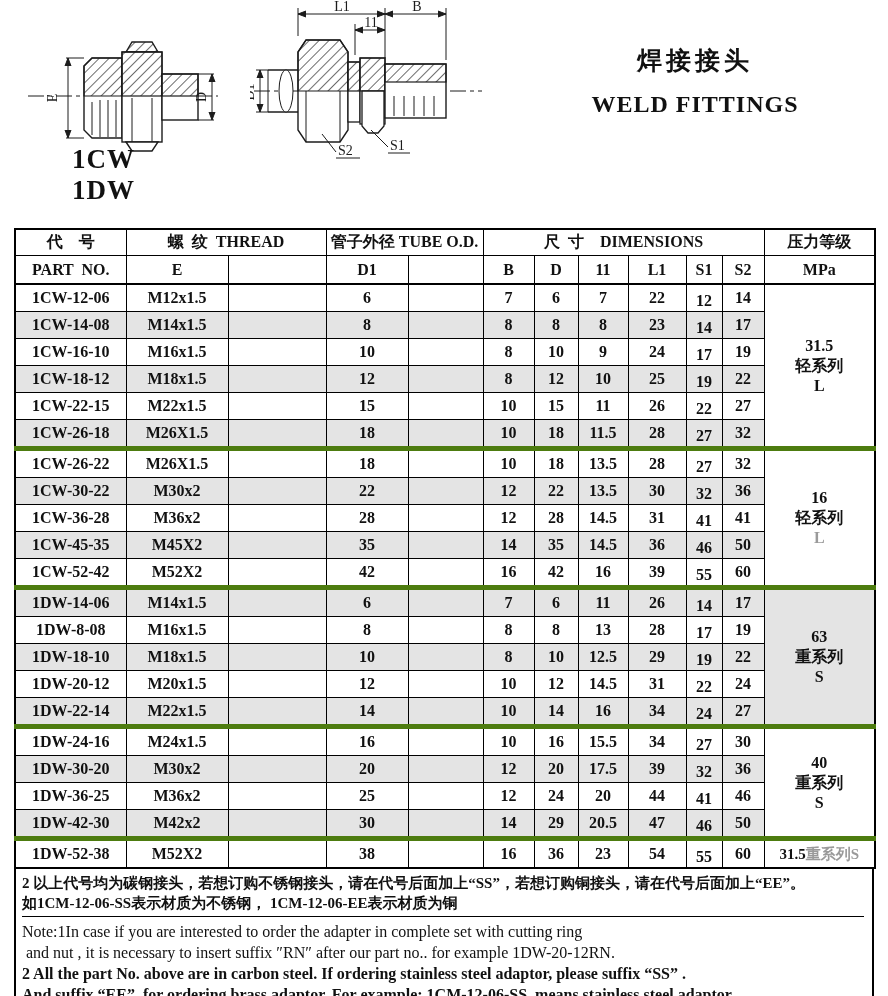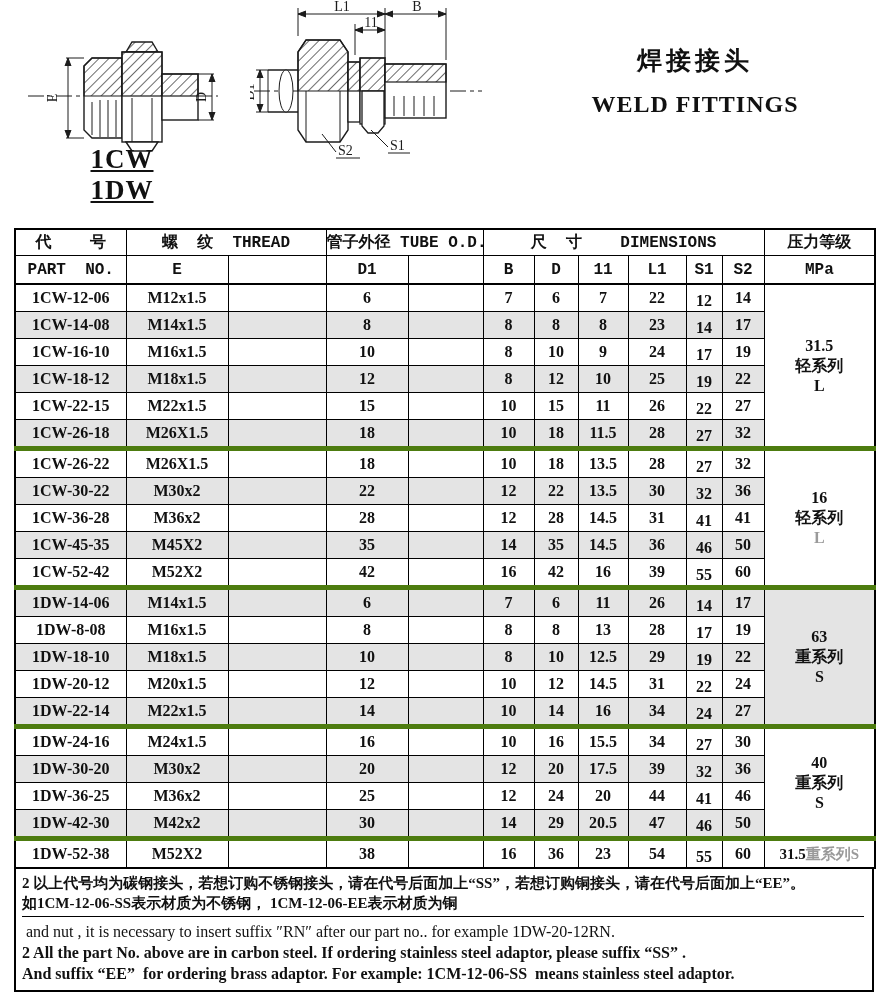--- a/index.html
+++ b/index.html
@@ -10,35 +10,35 @@
   }
   .page { position:relative; width:888px; height:996px; overflow:hidden; }
 
   
   .top-area { position:relative; height:228px; }
   .drawing { position:absolute; }
   #drawing-left  { left:22px;  top:16px; }
   #drawing-right { left:250px; top:0px; }
   svg line, svg polygon, svg rect, svg ellipse, svg path { stroke:#1c1c1c; }
   .dimtext { font-family:"Liberation Serif","DejaVu Serif",serif; font-size:14px; fill:#1c1c1c; }
-  .part-names { position:absolute; text-align:center; font-weight:bold;text-decoration:underline; }
+  .part-names { position:absolute; font-weight:bold; }
   #names-left  { left:72px;  top:144px; width:100px; font-size:27px; line-height:31px; letter-spacing:1px; }
   #names-right { left:303px; top:146px; width:180px; font-size:28px; line-height:33px; letter-spacing:1px; }
   .title-block { position:absolute; left:553px; top:44px; width:284px; text-align:center; }
   .title-zh { font-size:25px; font-weight:bold; letter-spacing:4px; }
   .title-en { font-size:24px; font-weight:bold; letter-spacing:1px; margin-top:14px; }
 
   
   .tbl-wrap { margin-left:14px; }
   table.fittings { border-collapse:collapse; table-layout:fixed; width:860px; border:2px solid #000; }
   .fittings th, .fittings td {
     border:1px solid #000; text-align:center; padding:0;
     font-weight:bold; font-size:16px; overflow:hidden;
   }
-  .fittings thead th { white-space:pre;font-family:Liberation Mono, monospace; }
+  .fittings thead th { white-space:pre; }
   .fittings thead tr.h1 th { height:25px; }
   .fittings thead tr.h2 th { height:27px; border-bottom:2px solid #000; }
   .fittings tbody td { height:25px; }
   .fittings tbody tr.alt td { background:#e4e4e4; }
   .fittings tbody tr.group-start td { border-top:5px solid #4d7c0f; }
   .fittings td.s1 { vertical-align:bottom; padding-bottom:1px; }
   .fittings td.pressure { background:#fff; line-height:20px; vertical-align:middle; }
   .fittings td.pressure.inline { font-size:15px; white-space:nowrap;margin-left:17px; }
   .muted { color:#9a9a9a; }
 
@@ -509,20 +509,21 @@
         </tbody>
     </table>
   </div>
 
   <div class="notes">
     <div class="notes-zh">
       <div class="note-line b">2 以上代号均为碳钢接头，若想订购不锈钢接头，请在代号后面加上“SS”，若想订购铜接头，请在代号后面加上“EE”。</div>
       <div class="note-line b">如1CM-12-06-SS表示材质为不锈钢， 1CM-12-06-EE表示材质为铜</div>
     </div>
     <div class="notes-en">
+      <div class="note-line">Note:1In case if you are interested to order the adapter in complete set with cutting ring</div>
       <div class="note-line"> and nut , it is necessary to insert suffix ″RN″ after our part no.. for example 1DW-20-12RN.</div>
       <div class="note-line b">2 All the part No. above are in carbon steel. If ordering stainless steel adaptor, please suffix “SS” .</div>
       <div class="note-line b">And suffix “EE”  for ordering brass adaptor. For example: 1CM-12-06-SS  means stainless steel adaptor.</div>
 
     </div>
   </div>
 
 </div>
 
 </body></html>

